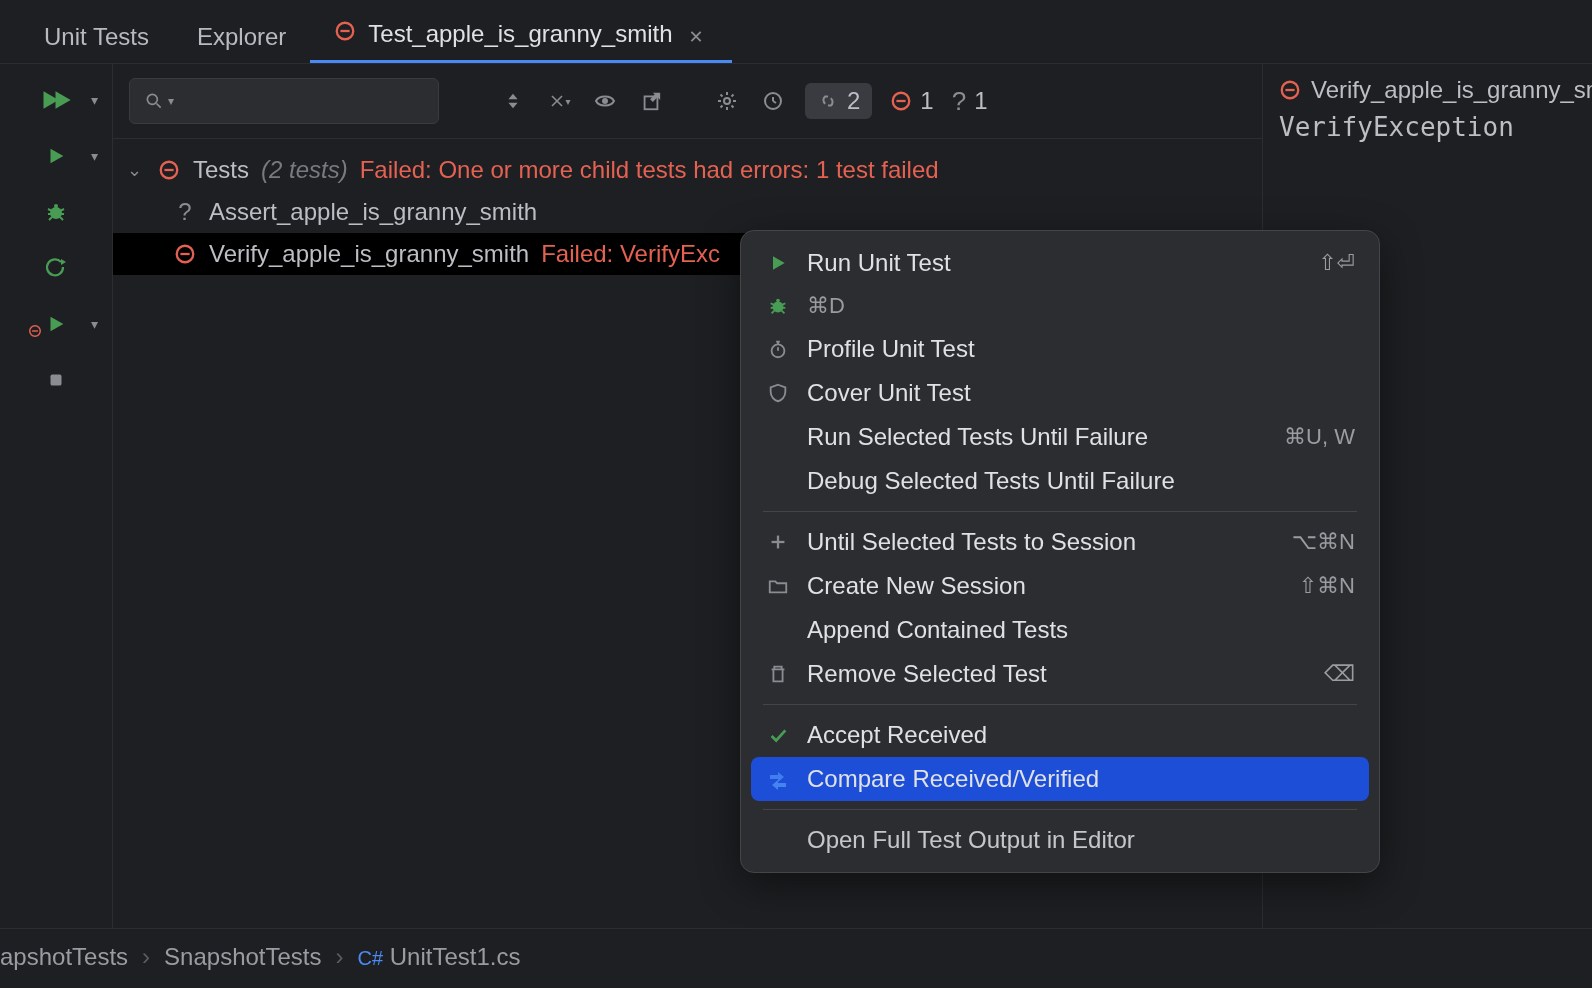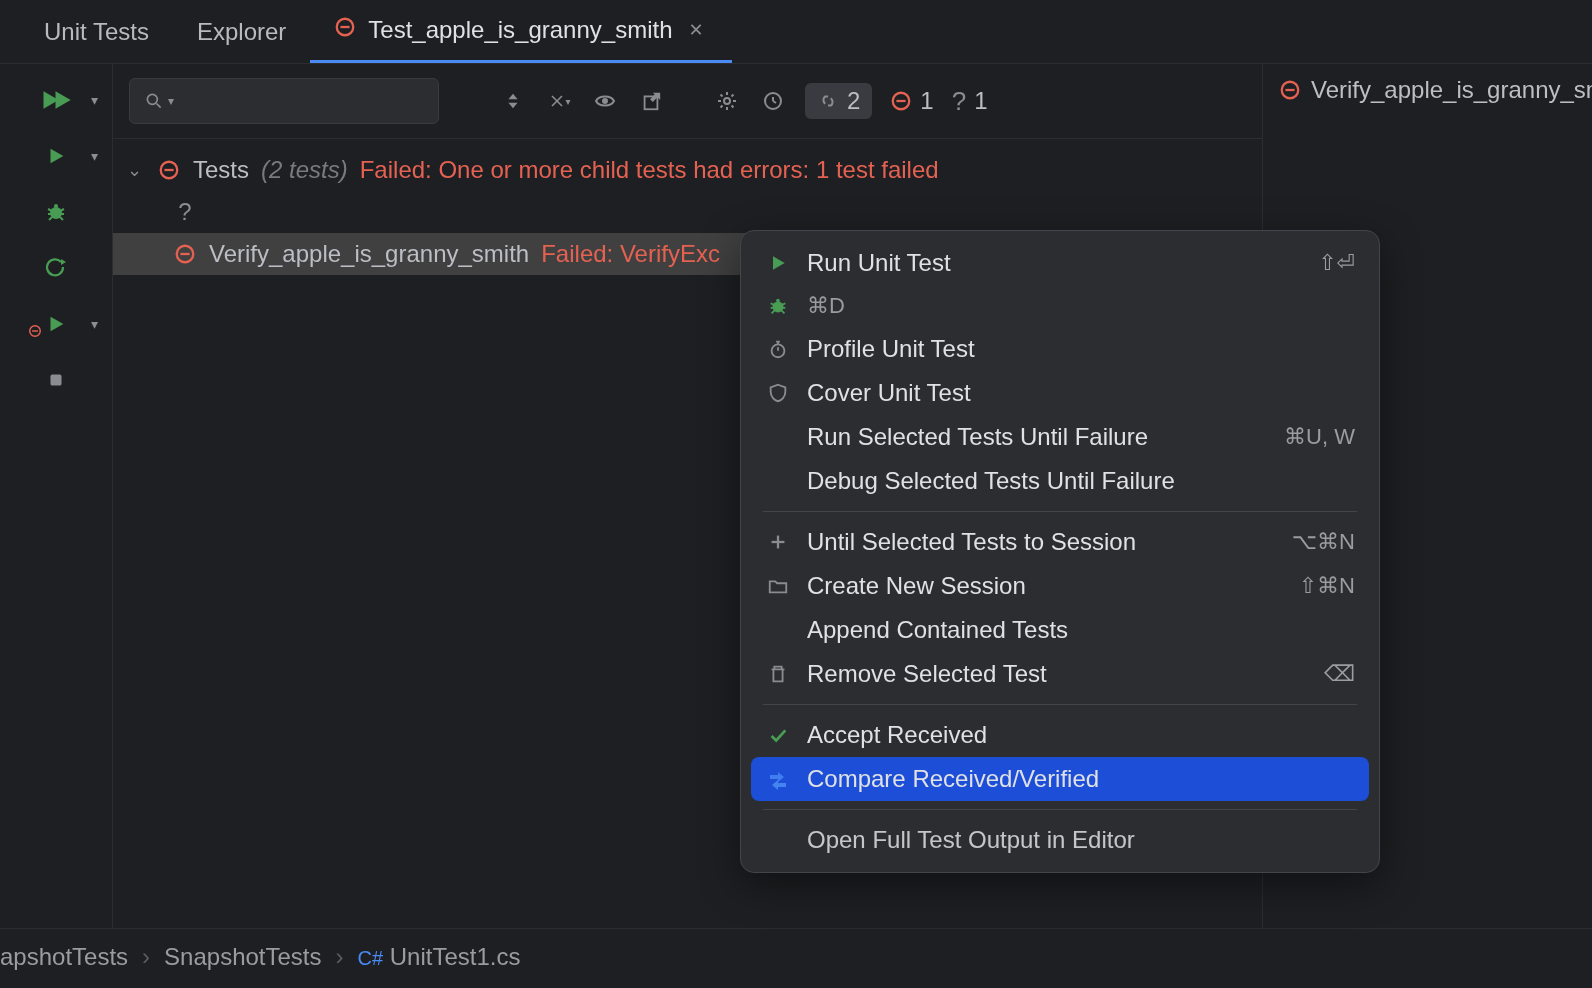--- a/index.html
+++ b/index.html
@@ -17,23 +17,23 @@
 
 .tab-bar {
   display: flex;
   align-items: center;
   height: 64px;
   padding: 0 20px;
   border-bottom: 1px solid #2b2d30;
 }
 .tab {
   display: flex;
-  align-items: center;
+  align-items: flex-end;
   gap: 12px;
-  padding: 0 24px;
+  padding: 12px 24px;
   height: 100%;
   color: #b8bac0;
   font-size: 24px;
 }
 .tab.active {
   border-bottom: 3px solid #4a8af4;
   color: #dfe1e5;
 }
 .tab-close {
   color: #8a8c92;
@@ -117,21 +117,21 @@
   padding: 10px 0;
 }
 .tree-row {
   display: flex;
   align-items: center;
   gap: 12px;
   height: 42px;
   padding-left: 14px;
   font-size: 24px;
 }
-.tree-row.selected { background: #404040; align-items: center; }
+.tree-row.selected { background: #000000; align-items: center; }
 .expand { color: #8a8c92; font-size: 18px; width: 18px; display: inline-block; }
 .status-icon { width: 24px; height: 24px; display: flex; align-items: center; justify-content: center; }
 .tree-count { color: #787a80; font-style: italic; }
 .tree-error { color: #e56252; }
 
 
 .details {
   width: 330px;
   border-left: 1px solid #2b2d30;
   padding: 12px 16px;
@@ -431,20 +431,21 @@
             <svg width="22" height="22">
               <use href="#i-fail"></use>
             </svg>
           </span>
         <span>Tests</span>
         <span class="tree-count">(2 tests)</span>
         <span class="tree-error">Failed: One or more child tests had errors: 1 test failed</span>
       </div>
       <div class="tree-row" style="padding-left:60px">
         <span class="status-icon gray">?</span>
+        <span>Assert_apple_is_granny_smith</span>
       </div>
       <div class="tree-row selected" style="padding-left:60px">
         <span class="status-icon red">
             <svg width="22" height="22">
               <use href="#i-fail"></use>
             </svg>
           </span>
         <span>Verify_apple_is_granny_smith</span>
         <span class="tree-error">Failed: VerifyExc</span>
       </div>
@@ -453,20 +454,21 @@
 
   <div class="details">
     <div class="details-title">
       <span class="status-icon red">
           <svg width="22" height="22">
             <use href="#i-fail"></use>
           </svg>
         </span>
       <span>Verify_apple_is_granny_sm</span>
     </div>
+    <div class="details-mono">VerifyException</div>
   </div>
 
 </div>
 
 <div class="breadcrumb">
   <span>apshotTests</span>
   <span class="bc-sep">›</span>
   <span>SnapshotTests</span>
   <span class="bc-sep">›</span>
   <span>

